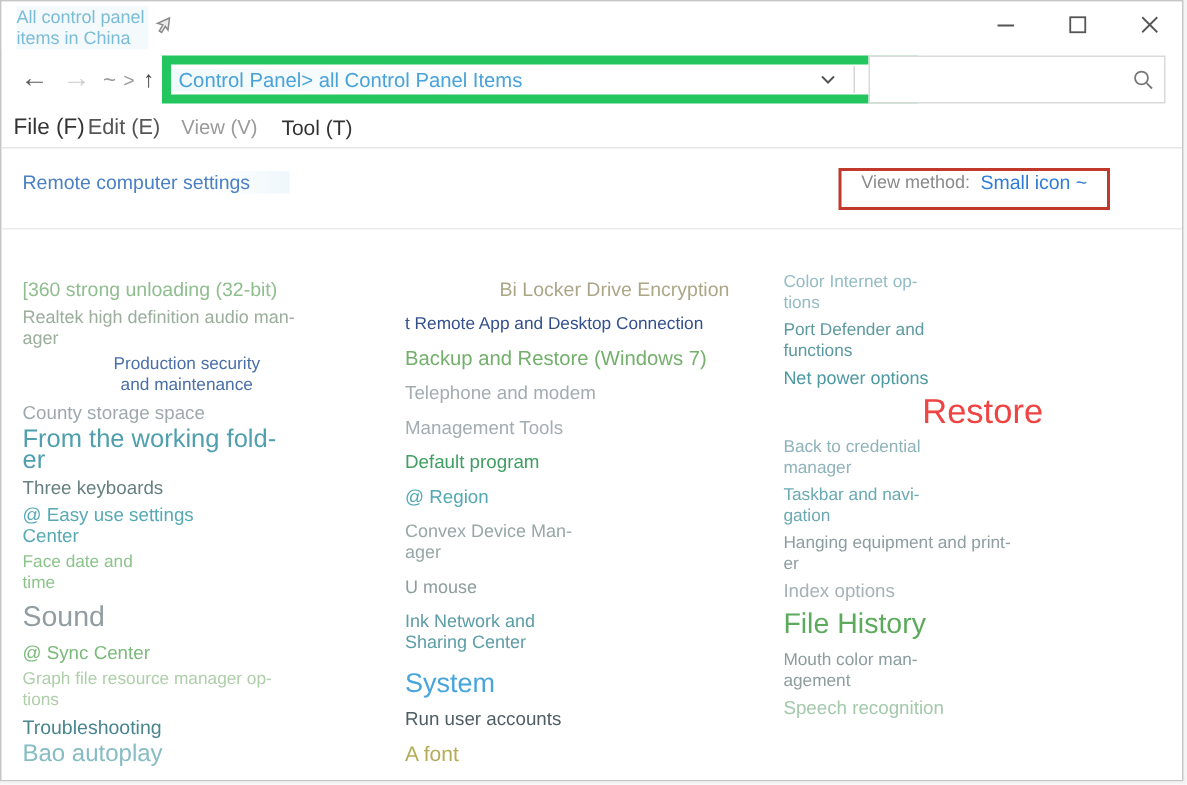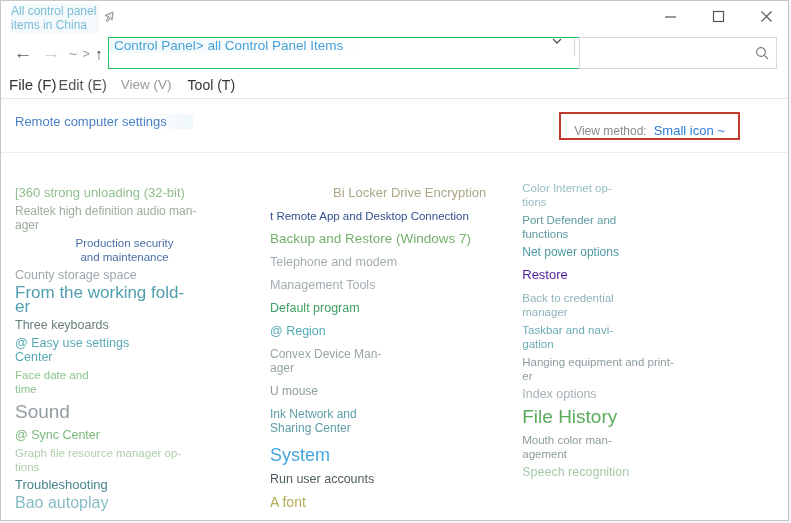--- a/index.html
+++ b/index.html
@@ -22,21 +22,21 @@
   
   .navbar { position:absolute; top:36px; left:0; right:0; height:32px; }
   .nav-glyph { position:absolute; top:0; height:32px; display:flex; align-items:center; justify-content:center; }
   .back    { left:10px;  width:24px; font-size:19px; color:#5a5a5a; }
   .forward { left:38px;  width:24px; font-size:19px; color:#cccccc; }
   .tilde   { left:64px;  width:16px; font-size:15px; color:#9a9a9a; }
   .gt      { left:79px;  width:12px; font-size:13px; color:#9a9a9a; }
   .up      { left:90px;  width:16px; font-size:15px; color:#444; font-weight:bold; }
   .addressbar {
     position:absolute; left:107px; top:0; width:504px; height:32px;
-    border:1px solid #22c55e; background:#fff; display:flex; align-items:flex-start;
+    border:6px solid #22c55e; background:#fff; display:flex; align-items:center;
   }
   .addr-text { flex:1; display:flex; align-items:center; padding-left:5px;
     color:var(--address-color,#49a2d9); font-size:13.5px; white-space:nowrap; overflow:hidden;
     background:linear-gradient(90deg, rgba(213,238,245,.35), rgba(213,238,245,0) 60%); }
   .addr-chevron { width:34px; display:flex; align-items:center; justify-content:center; color:#555; }
   .refresh-btn { width:37px; border-left:1px solid #d6d6d6; display:flex; align-items:center;
     justify-content:center; color:#555; font-size:15px; }
   .searchbox {
     position:absolute; left:578px; top:0; width:198px; height:32px;
     border:1px solid #d9d9d9; background:#fff; display:flex; align-items:center;
@@ -51,21 +51,21 @@
   .m0 { font-size:15px;   color:var(--menu-dark,#333); }
   .m1 { font-size:14.5px; color:#555; margin-left:2px; }
   .m2 { font-size:13.5px; color:var(--menu-gray,#9a9a9a); margin-left:14px; }
   .m3 { font-size:14px;   color:var(--menu-dark,#333); margin-left:16px; }
   
   .header-row { position:absolute; top:99px; left:0; right:0; height:53px; border-bottom:1px solid #ececec; }
   .adjust { position:absolute; left:14px; top:14px; font-size:13px; color:var(--link-blue,#4a80c4);
     padding-right:26px;
     background:linear-gradient(90deg, rgba(222,240,248,0) 70%, rgba(222,240,248,.5)); }
   .view-method { position:absolute; right:48px; top:12px; width:181px; height:28px;
-    border:2px solid var(--highlight-red,#c0392b); display:flex; align-items:flex-end;
+    border:2px solid var(--highlight-red,#c0392b); display:flex; align-items:flex-start;
     justify-content:center; gap:7px; background:#fff; }
   .vm-label { font-size:12px; color:#8a8a8a; }
   .vm-value { font-size:13px; color:var(--vm-blue,#2d7cd6); }
   
   .content { position:absolute; top:153px; left:0; right:0; bottom:0; padding:27px 0 0 14px; display:flex;gap:36px; }
   .col { display:block; }
   .col-0 { width:239px; padding-top:5px; }
   .col-1 { width:236px; padding-top:5px; }
   .col-2 { width:290px; }
   .item { line-height:14px; white-space:pre-line; cursor:default; }
@@ -187,20 +187,20 @@
 ager</div>
         <div class="item" style="color: rgb(141, 156, 156); font-size: 12px;">U mouse</div>
         <div class="item" style="color: rgb(93, 157, 168); font-size: 12px;">Ink Network and
 Sharing Center</div>
         <div class="item heading" style="color: rgb(71, 164, 221); font-size: 18px;">System</div>
         <div class="item" style="color: rgb(79, 93, 99); font-size: 12.5px;">Run user accounts</div>
         <div class="item" style="color: rgb(180, 172, 86); font-size: 14px;">A font</div>
       </div>
     <div class="col col-2"><div class="item" style="color: rgb(147, 188, 195); font-size: 11.5px;">Color Internet op-
 tions</div><div class="item" style="color: rgb(93, 154, 160); font-size: 11.5px;">Port Defender and
-functions</div><div class="item" style="color: rgb(77, 154, 162); font-size: 12px;">Net power options</div><div class="item heading" style="color: #4c1d95; font-size: 13px;">Restore</div><div class="item" style="color: rgb(143, 179, 187); font-size: 11.5px;">Back to credential
+functions</div><div class="item" style="color: rgb(77, 154, 162); font-size: 12px;">Net power options</div><div class="item heading" style="color: #ef4444; font-size: 23px; text-align: center;">Restore</div><div class="item" style="color: rgb(143, 179, 187); font-size: 11.5px;">Back to credential
 manager</div><div class="item" style="color: rgb(107, 170, 179); font-size: 11.5px;">Taskbar and navi-
 gation</div><div class="item" style="color: rgb(141, 157, 160); font-size: 11.5px;">Hanging equipment and print-
 er</div><div class="item" style="color: rgb(166, 178, 182); font-size: 12.5px;">Index options</div><div class="item heading" style="color: rgb(92, 171, 92); font-size: 19px;">File History</div><div class="item" style="color: rgb(141, 156, 156); font-size: 11.5px;">Mouth color man-
 agement</div><div class="item" style="color: rgb(163, 201, 171); font-size: 12.5px;">Speech recognition</div></div>
   </div>
 
 </div>
 
 </body></html>

